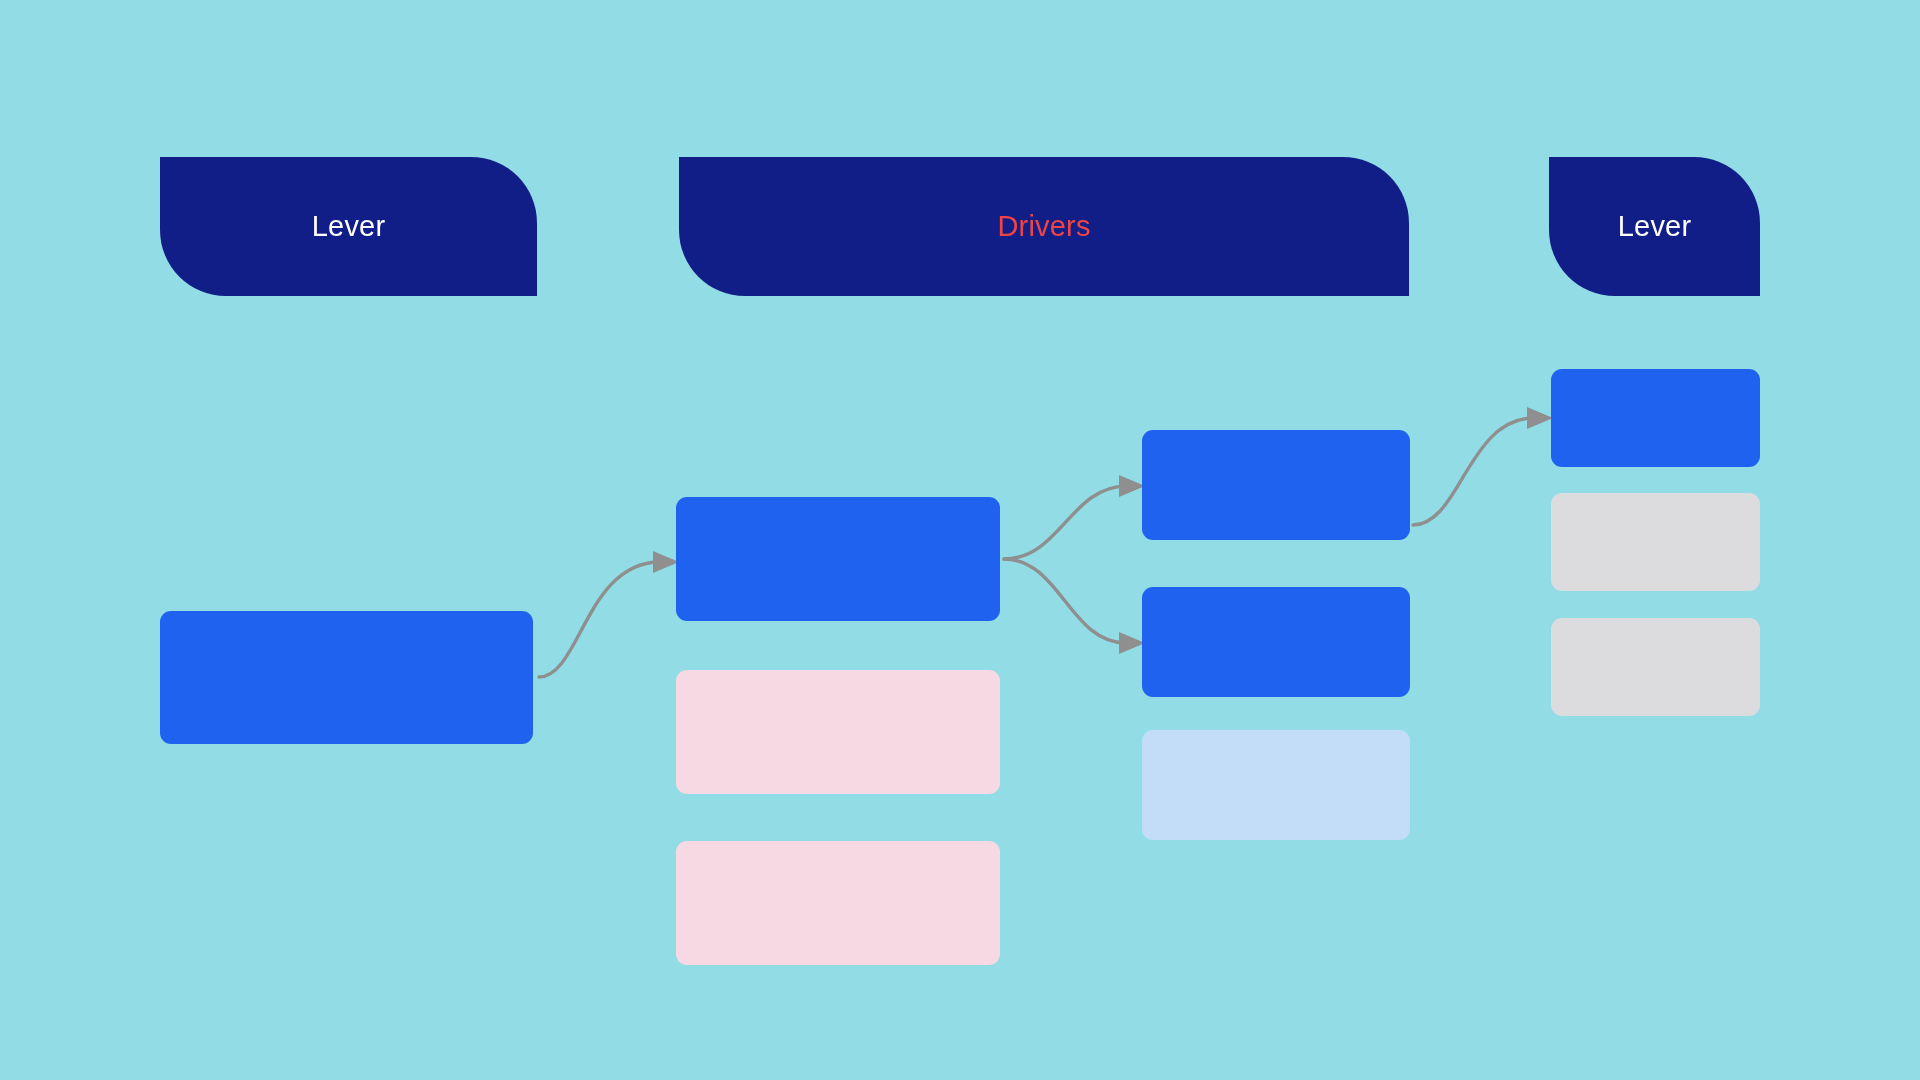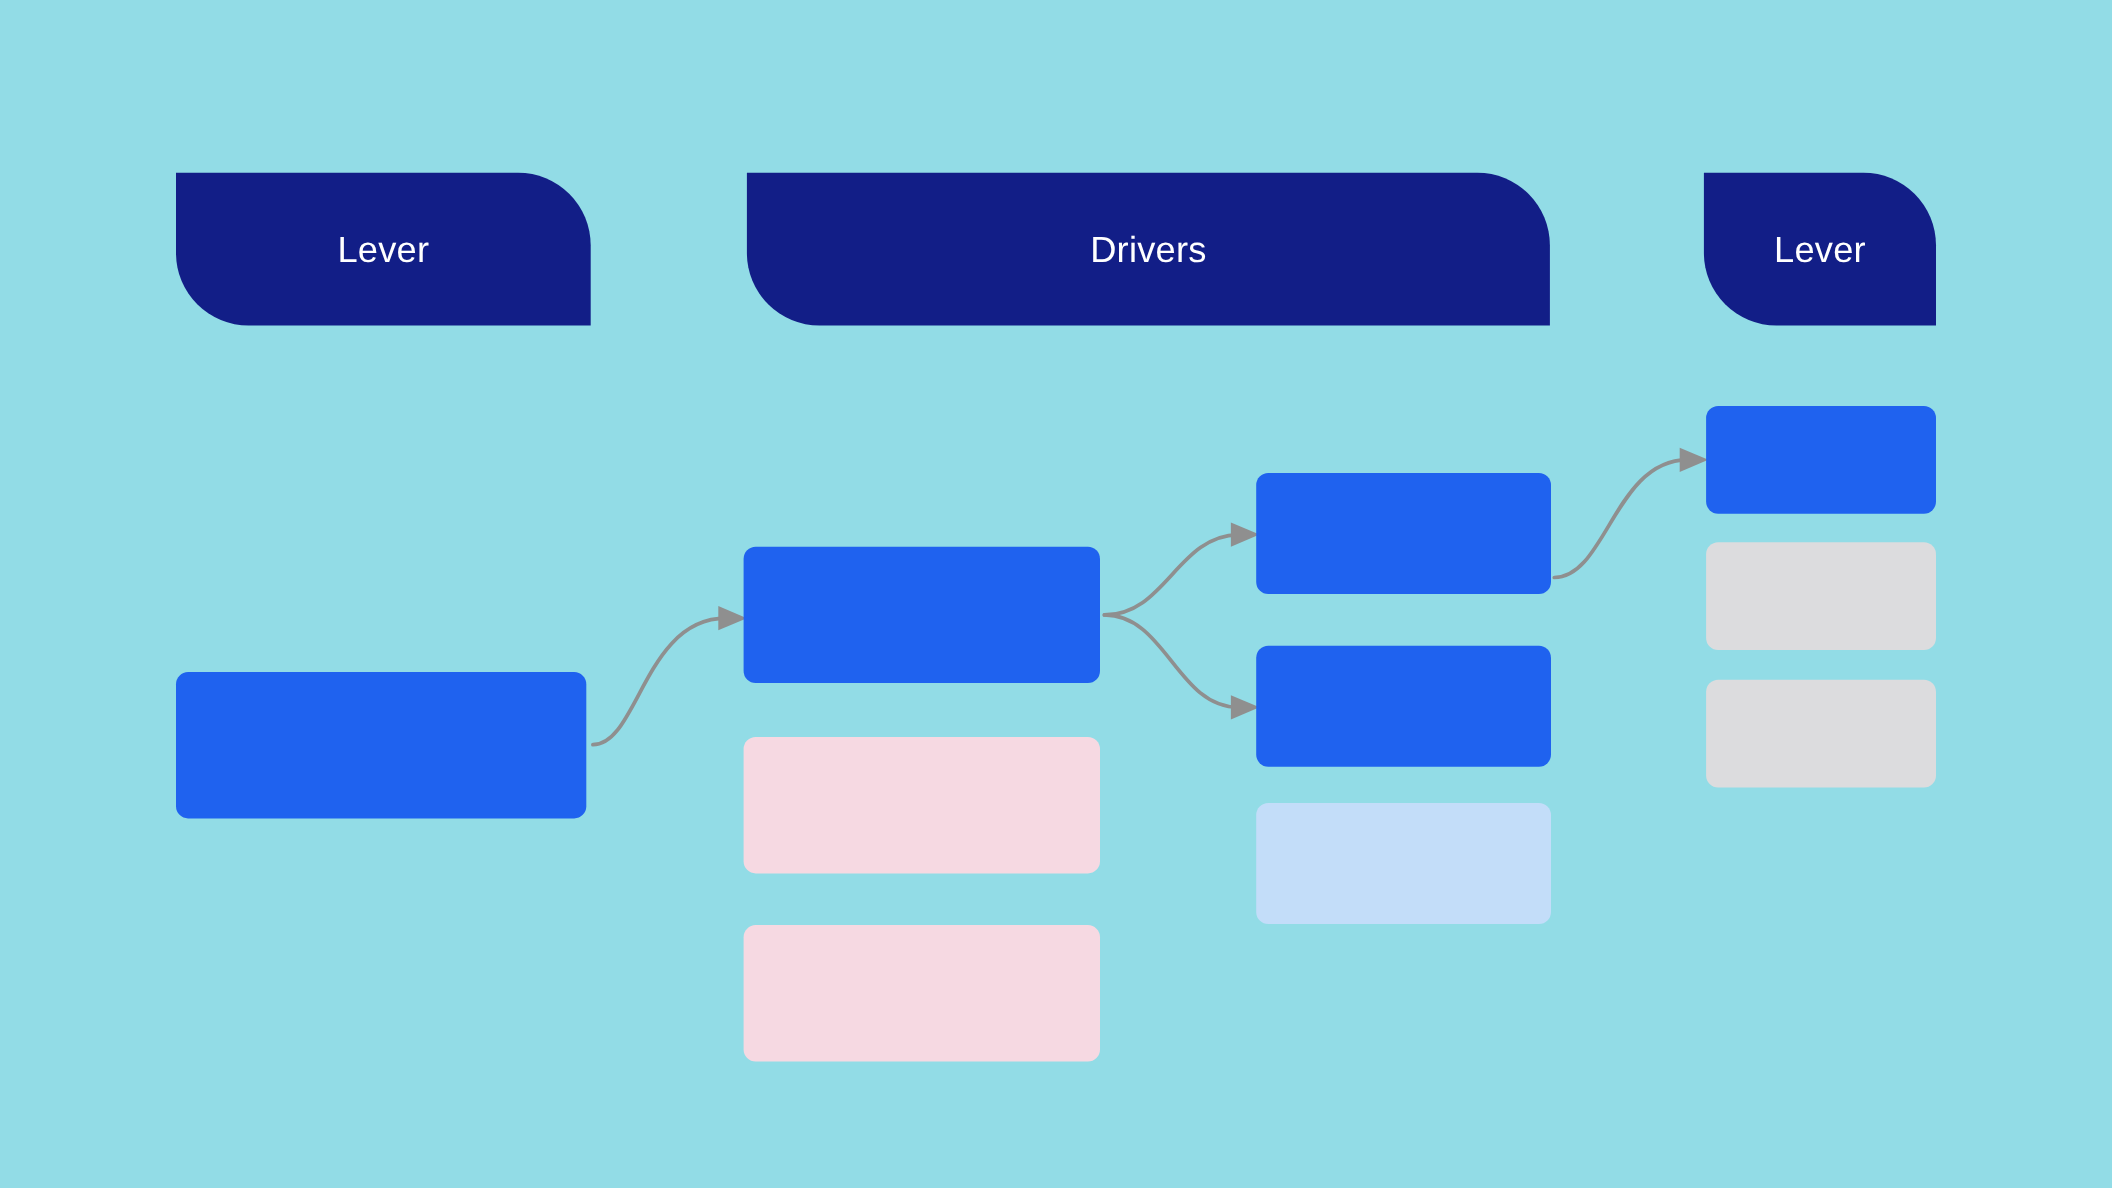--- a/index.html
+++ b/index.html
@@ -16,21 +16,21 @@
     overflow: hidden;
     font-family: "Liberation Sans", sans-serif;
   }
   .col-header {
     position: absolute;
     background: #121e87;
     color: #ffffff;
     display: flex;
     align-items: center;
     justify-content: center;
-    font-size: 33px;
+    font-size: 29px;
     font-weight: 400;
     letter-spacing: 0.2px;
     line-height: 1;
     border-radius: 0 70px 70px 0;
     box-sizing: border-box;
   }
   .col-header.rounded-tr-bl {
     border-top-left-radius: 0;
     border-top-right-radius: 66px;
     border-bottom-right-radius: 0;
@@ -52,21 +52,21 @@
 </style>
 </head>
 <body>
 
 <div id="canvas" style="width: 1920px; height: 1080px; background: rgb(146, 220, 230);">
 
   <div class="col-header rounded-tr-bl" id="header-lever" style="left: 160px; top: 157px; width: 377px; height: 139px; background: rgb(18, 30, 135); color: rgb(255, 255, 255);">
     <span>Lever</span>
   </div>
 
-  <div class="col-header rounded-tr-bl" id="header-drivers" style="left: 679px; top: 157px; width: 730px; height: 139px; background: rgb(18, 30, 135); color: #ffffff;">
+  <div class="col-header rounded-tr-bl" id="header-drivers" style="left: 679px; top: 157px; width: 730px; height: 139px; background: rgb(18, 30, 135); color: #ef4444;">
     <span>Drivers</span>
   </div>
 
   <div class="col-header rounded-tr-bl" id="header-work" style="left: 1549px; top: 157px; width: 211px; height: 139px; background: rgb(18, 30, 135); color: rgb(255, 255, 255);">
     <span>Lever</span>
   </div>
 
   <svg id="connectors" viewBox="0 0 1920 1080" xmlns="http://www.w3.org/2000/svg">
       <g>
         <path d="M 539 677 C 580 677 586 562 660 562" fill="none" stroke="#8f8f8f" stroke-width="3.4" stroke-linecap="round"></path>

